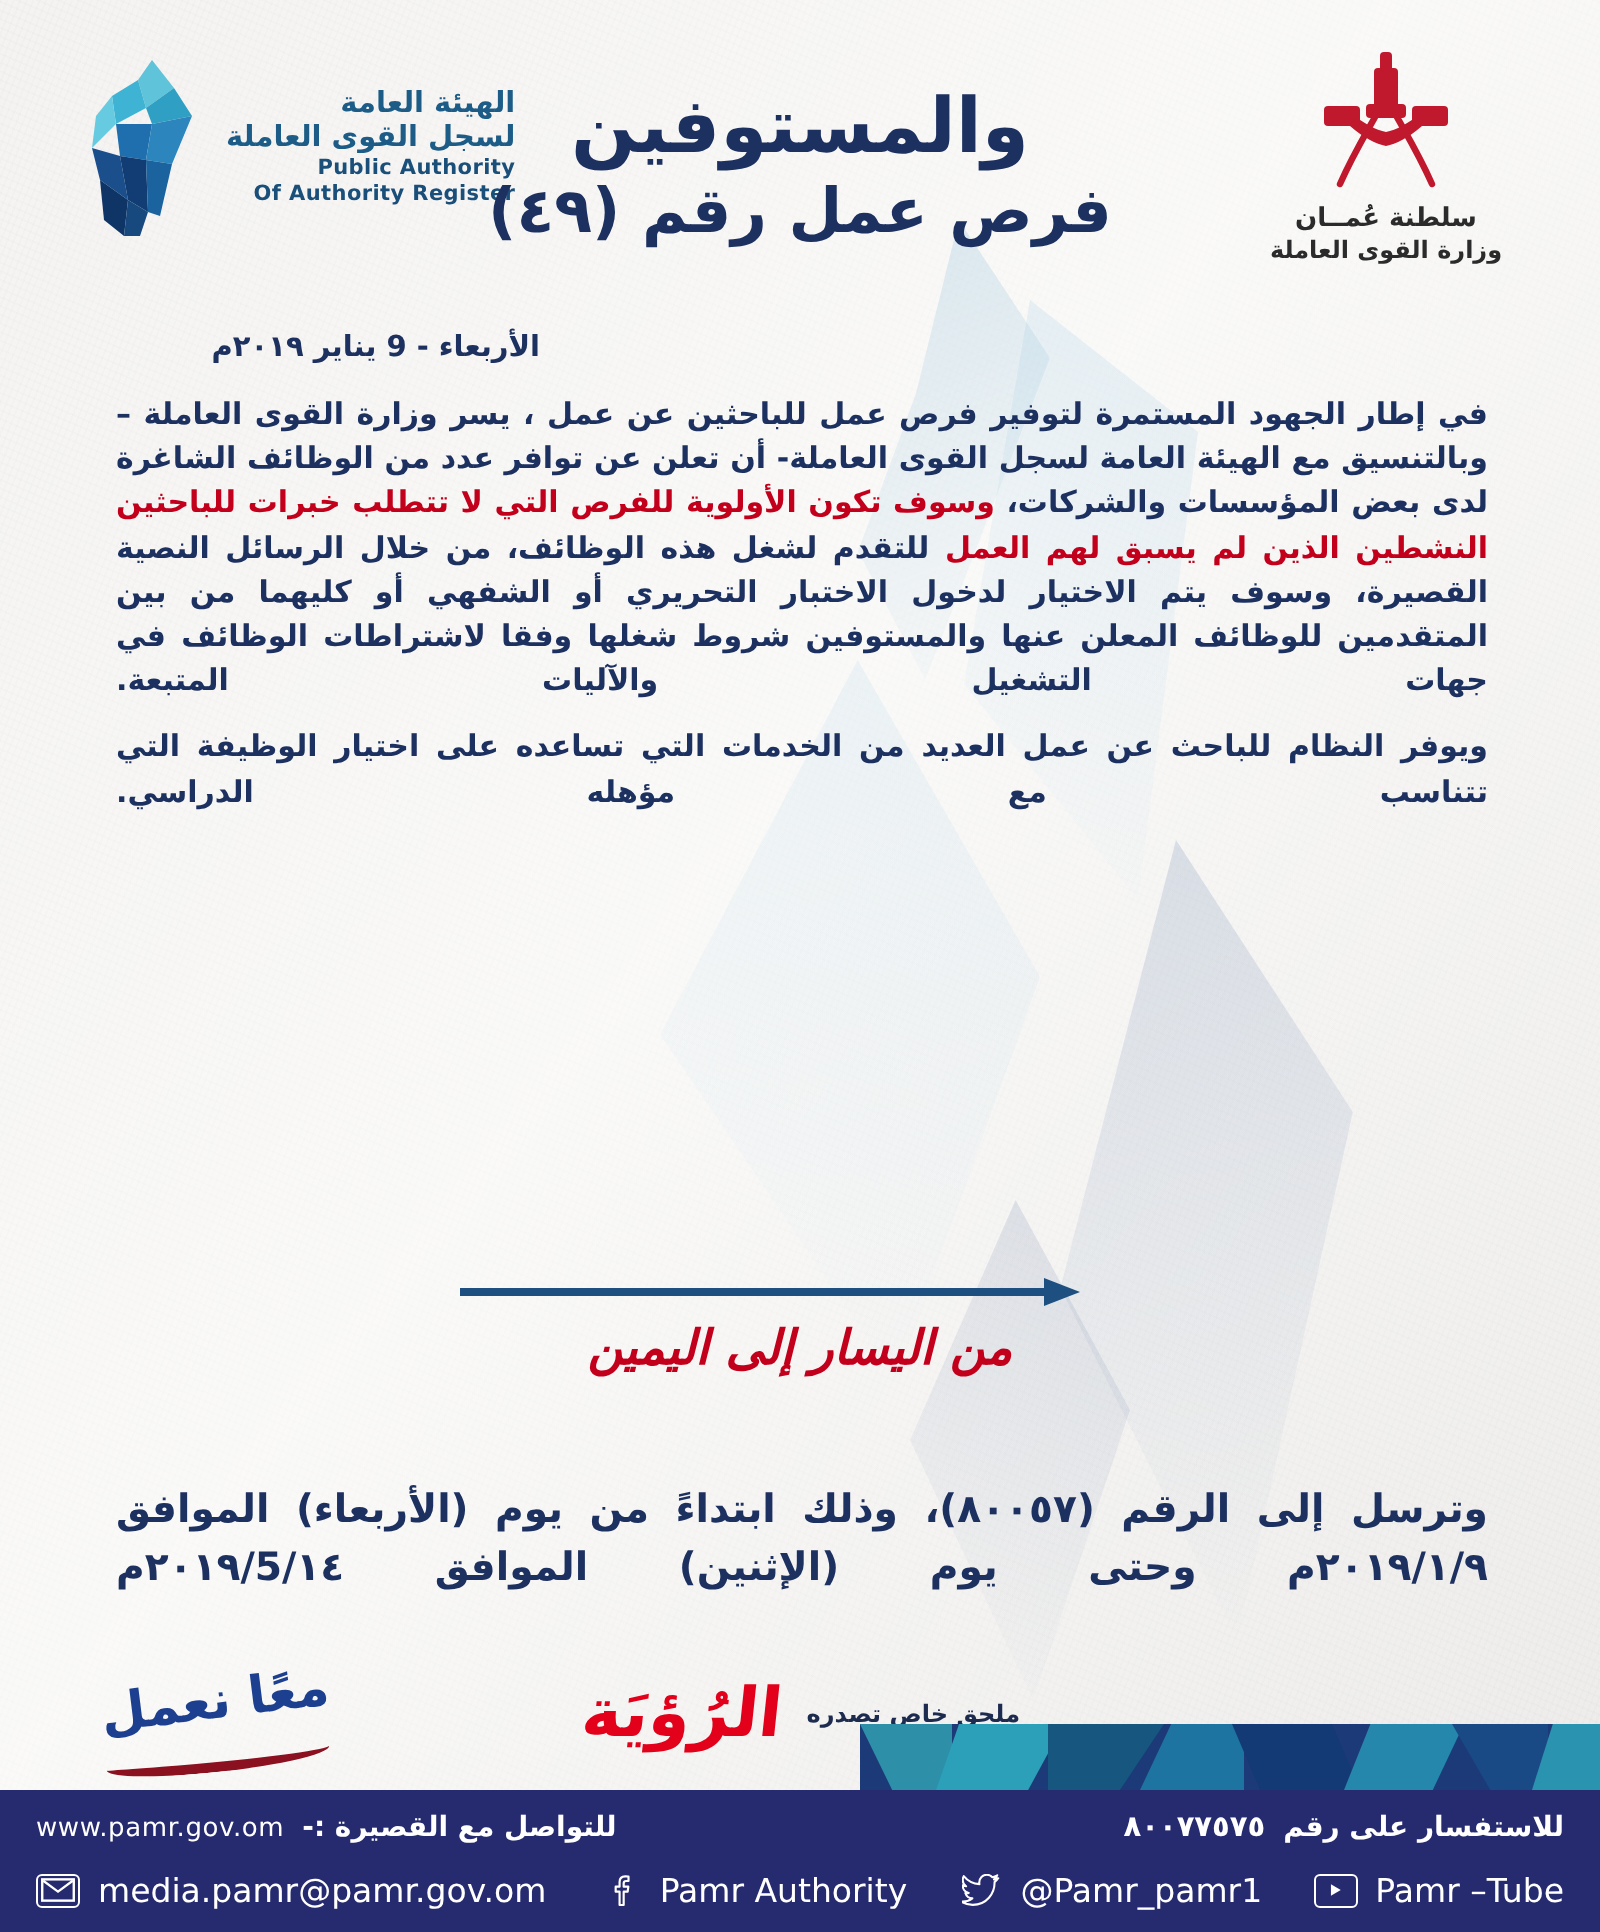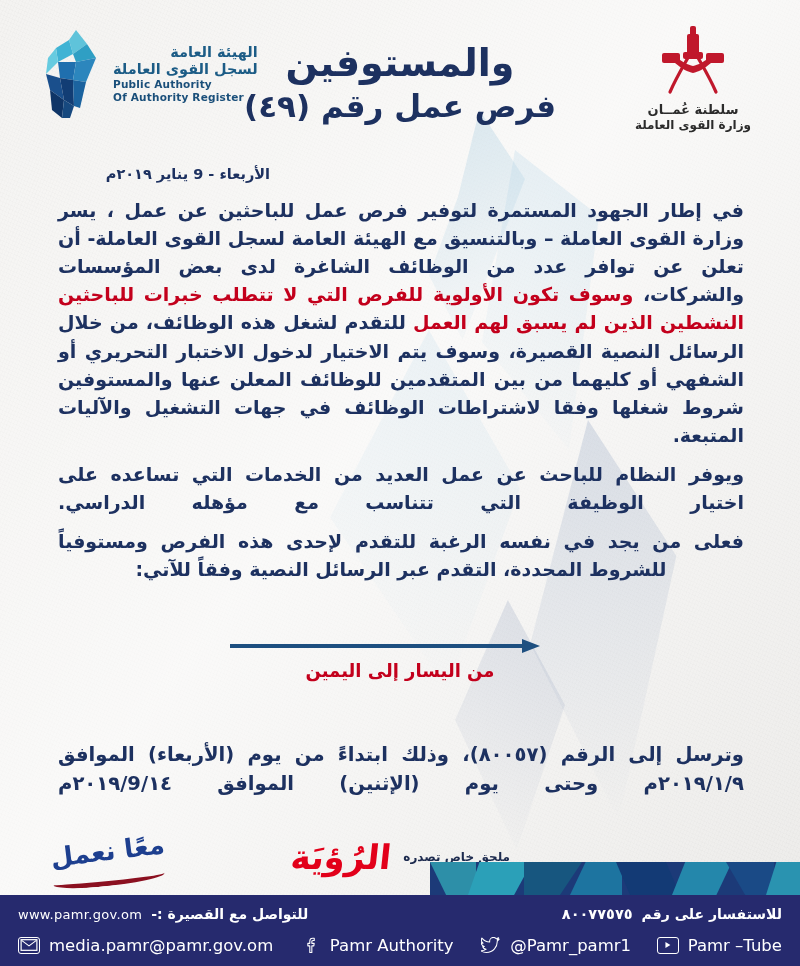--- a/index.html
+++ b/index.html
@@ -50,21 +50,21 @@
     left:455px; top:600px; width:110px; height:250px;
     background:linear-gradient(200deg, rgba(40,70,130,0.13), rgba(210,228,244,0.0));
     clip-path: polygon(48% 0%, 100% 42%, 56% 100%, 0% 48%);
   }
 
   
   .header { position:absolute; left:0; top:0; width:800px; height:160px; }
 
   .logo-left { position:absolute; left:40px; top:28px; display:flex; align-items:center; gap:7px; direction:ltr; }
   .logo-mark { width:66px; height:92px; position:relative; flex:none; }
-  .logo-text { display:flex; flex-direction:column; justify-content:center; }
+  .logo-text { display:flex; flex-direction:column; justify-content:center;align-items:flex-end; }
   .logo-ar1, .logo-ar2 {
     font-size:14.5px; font-weight:700; color:#1c5c86; line-height:1.12;
     text-align:right; direction:rtl; letter-spacing:0px;
   }
   .logo-en1, .logo-en2 {
     font-size:10.5px; font-weight:700; color:#1a4f7a; line-height:1.18;
     direction:ltr; text-align:left; letter-spacing:0.2px; margin-top:1px;
   }
 
   .title-block { position:absolute; left:235px; top:44px; width:330px; text-align:center; }
@@ -86,38 +86,38 @@
     text-align:right; font-size:14.5px; font-weight:700; color:#1d3160;
     direction:rtl;
   }
 
   
   .body-wrap {
     position:absolute; left:58px; top:196px; width:686px;
     direction:rtl; text-align:justify; text-align-last:justify;
   }
   .para {
-    font-size:19px; line-height:1.48; color:#1d3160; font-weight:700;
+    font-size:15px; line-height:1.48; color:#1d3160; font-weight:700;
     margin-bottom:11px; text-align:justify; text-align-last:justify;
   }
   .para.last-center { text-align-last:center; }
   .hl { color:#c3001c; }
 
   .sms-block { position:absolute; left:0; top:630px; width:800px; text-align:center; }
   .sms-format {
     font-size:20px; font-weight:700; color:#c3001c; direction:rtl; line-height:1.3;
   }
   .arrow-row { width:340px; margin:9px auto 7px auto; height:14px; position:relative; }
   .arrow-line { position:absolute; left:0; top:5px; width:296px; height:4px; background:#1d4f80; }
   .arrow-head {
     position:absolute; left:292px; top:0px; width:0; height:0;
     border-top:7px solid transparent; border-bottom:7px solid transparent;
     border-left:18px solid #1d4f80;
   }
-  .sms-dir { font-size:18px; font-weight:700; color:#c3001c; direction:rtl; margin-top:2px; }
+  .sms-dir { font-size:24px; font-weight:700; color:#c3001c; direction:rtl; margin-top:2px;font-style:italic; }
 
   .closing {
     position:absolute; left:58px; top:740px; width:686px;
     direction:rtl; font-size:19.6px; line-height:1.5; color:#1d3160; font-weight:700;
     text-align:justify; text-align-last:justify;
   }
 
   
   .footer { position:absolute; left:0; bottom:0; width:800px; height:146px; }
 
@@ -251,32 +251,31 @@
     </div>
 
     <div class="date-line">الأربعاء - 9 يناير ٢٠١٩م</div>
   </div>
 
   <div class="body-wrap">
     <p class="para"><span>في إطار الجهود المستمرة لتوفير فرص عمل للباحثين عن عمل ، يسر وزارة القوى العاملة – وبالتنسيق مع الهيئة العامة لسجل القوى العاملة- أن تعلن عن توافر عدد من الوظائف الشاغرة لدى بعض المؤسسات والشركات، </span><span class="hl">وسوف تكون الأولوية للفرص التي لا تتطلب خبرات للباحثين النشطين الذين لم يسبق لهم العمل</span><span> للتقدم لشغل هذه الوظائف، من خلال الرسائل النصية القصيرة، وسوف يتم الاختيار لدخول الاختبار التحريري أو الشفهي أو كليهما من بين المتقدمين للوظائف المعلن عنها والمستوفين شروط شغلها وفقا لاشتراطات الوظائف في جهات التشغيل والآليات المتبعة.</span></p>
 
     <p class="para">ويوفر النظام للباحث عن عمل العديد من الخدمات التي تساعده على اختيار الوظيفة التي تتناسب مع مؤهله الدراسي.</p>
 
-    <p class="para last-center">فعلى من يجد في نفسه الرغبة للتقدم لإحدى هذه الفرص ومستوفياً للشروط المحددة، التقدم عبر الرسائل النصية وفقاً للآتي:</p>
   </div>
 
   <div class="sms-block">
     <div class="arrow-row">
       <span class="arrow-line"></span>
       <span class="arrow-head"></span>
     </div>
     <div class="sms-dir">من اليسار إلى اليمين</div>
   </div>
 
-  <div class="closing">وترسل إلى الرقم (٨٠٠٥٧)، وذلك ابتداءً من يوم (الأربعاء) الموافق ٢٠١٩/١/٩م وحتى يوم (الإثنين) الموافق ٢٠١٩/9/١٤م</div>
+  <div class="closing">وترسل إلى الرقم (٨٠٠٥٧)، وذلك ابتداءً من يوم (الأربعاء) الموافق ٢٠١٩/١/٩م وحتى يوم (الإثنين) الموافق ٢٠١٩/5/١٤م</div>
 
   <div class="footer">
     <div class="footer-top">
 
       <div class="roya-row">
         <span class="mulhaq">ملحق خاص تصدره</span>
         <span class="roya-logo">الرُؤيَة</span>
       </div>
 
       <div class="maan-logo">

